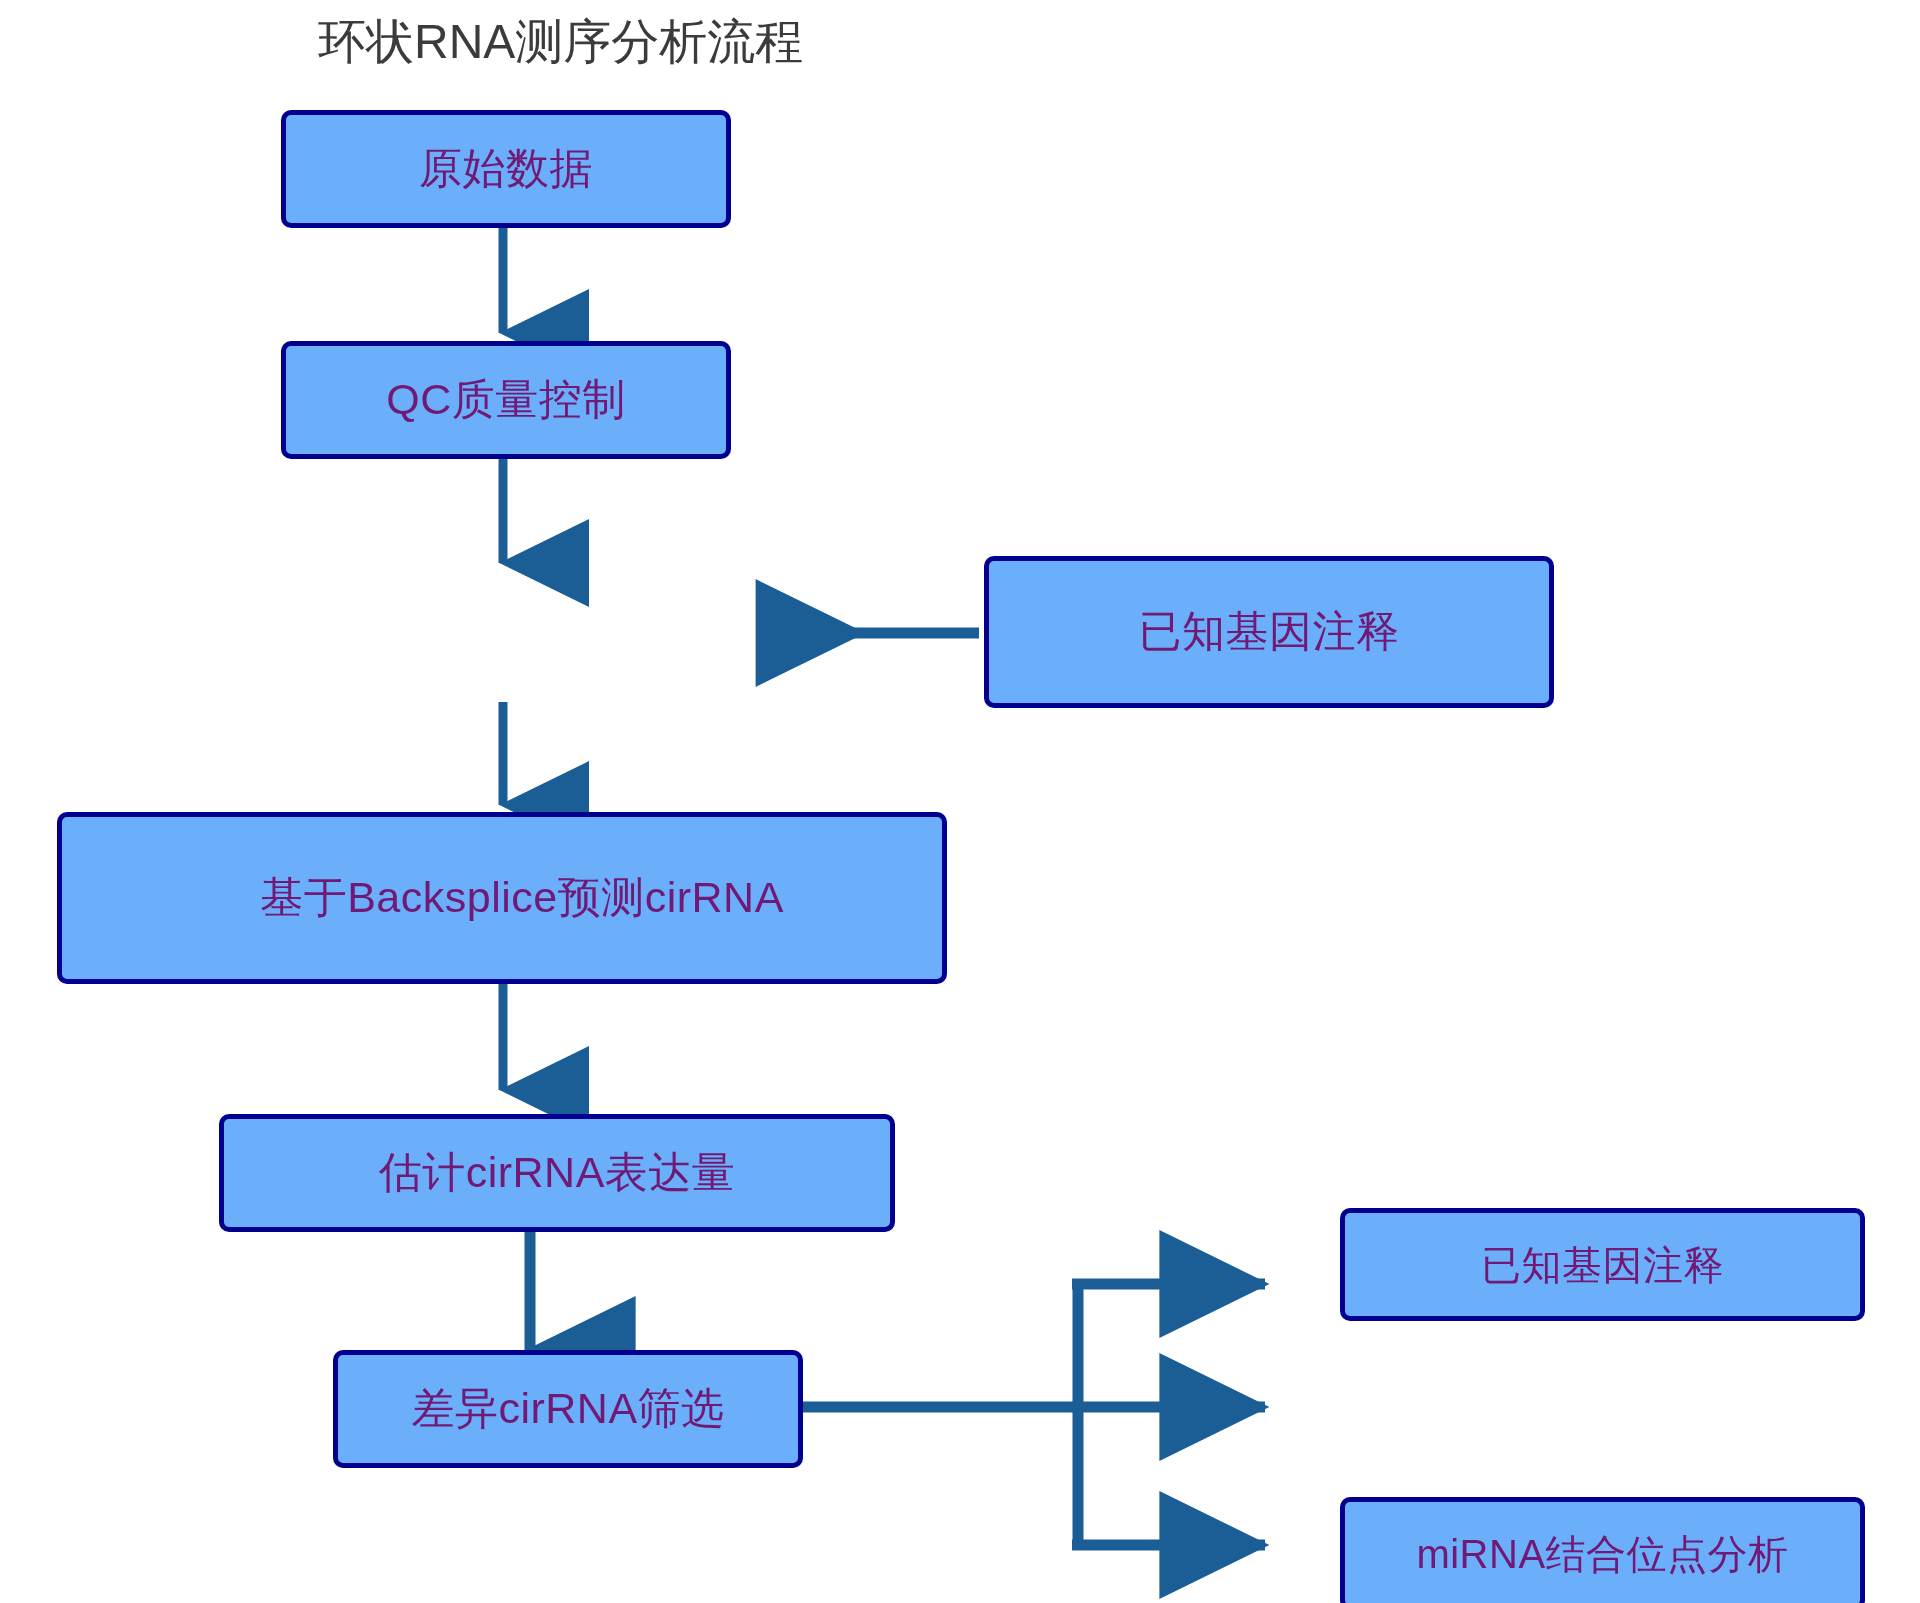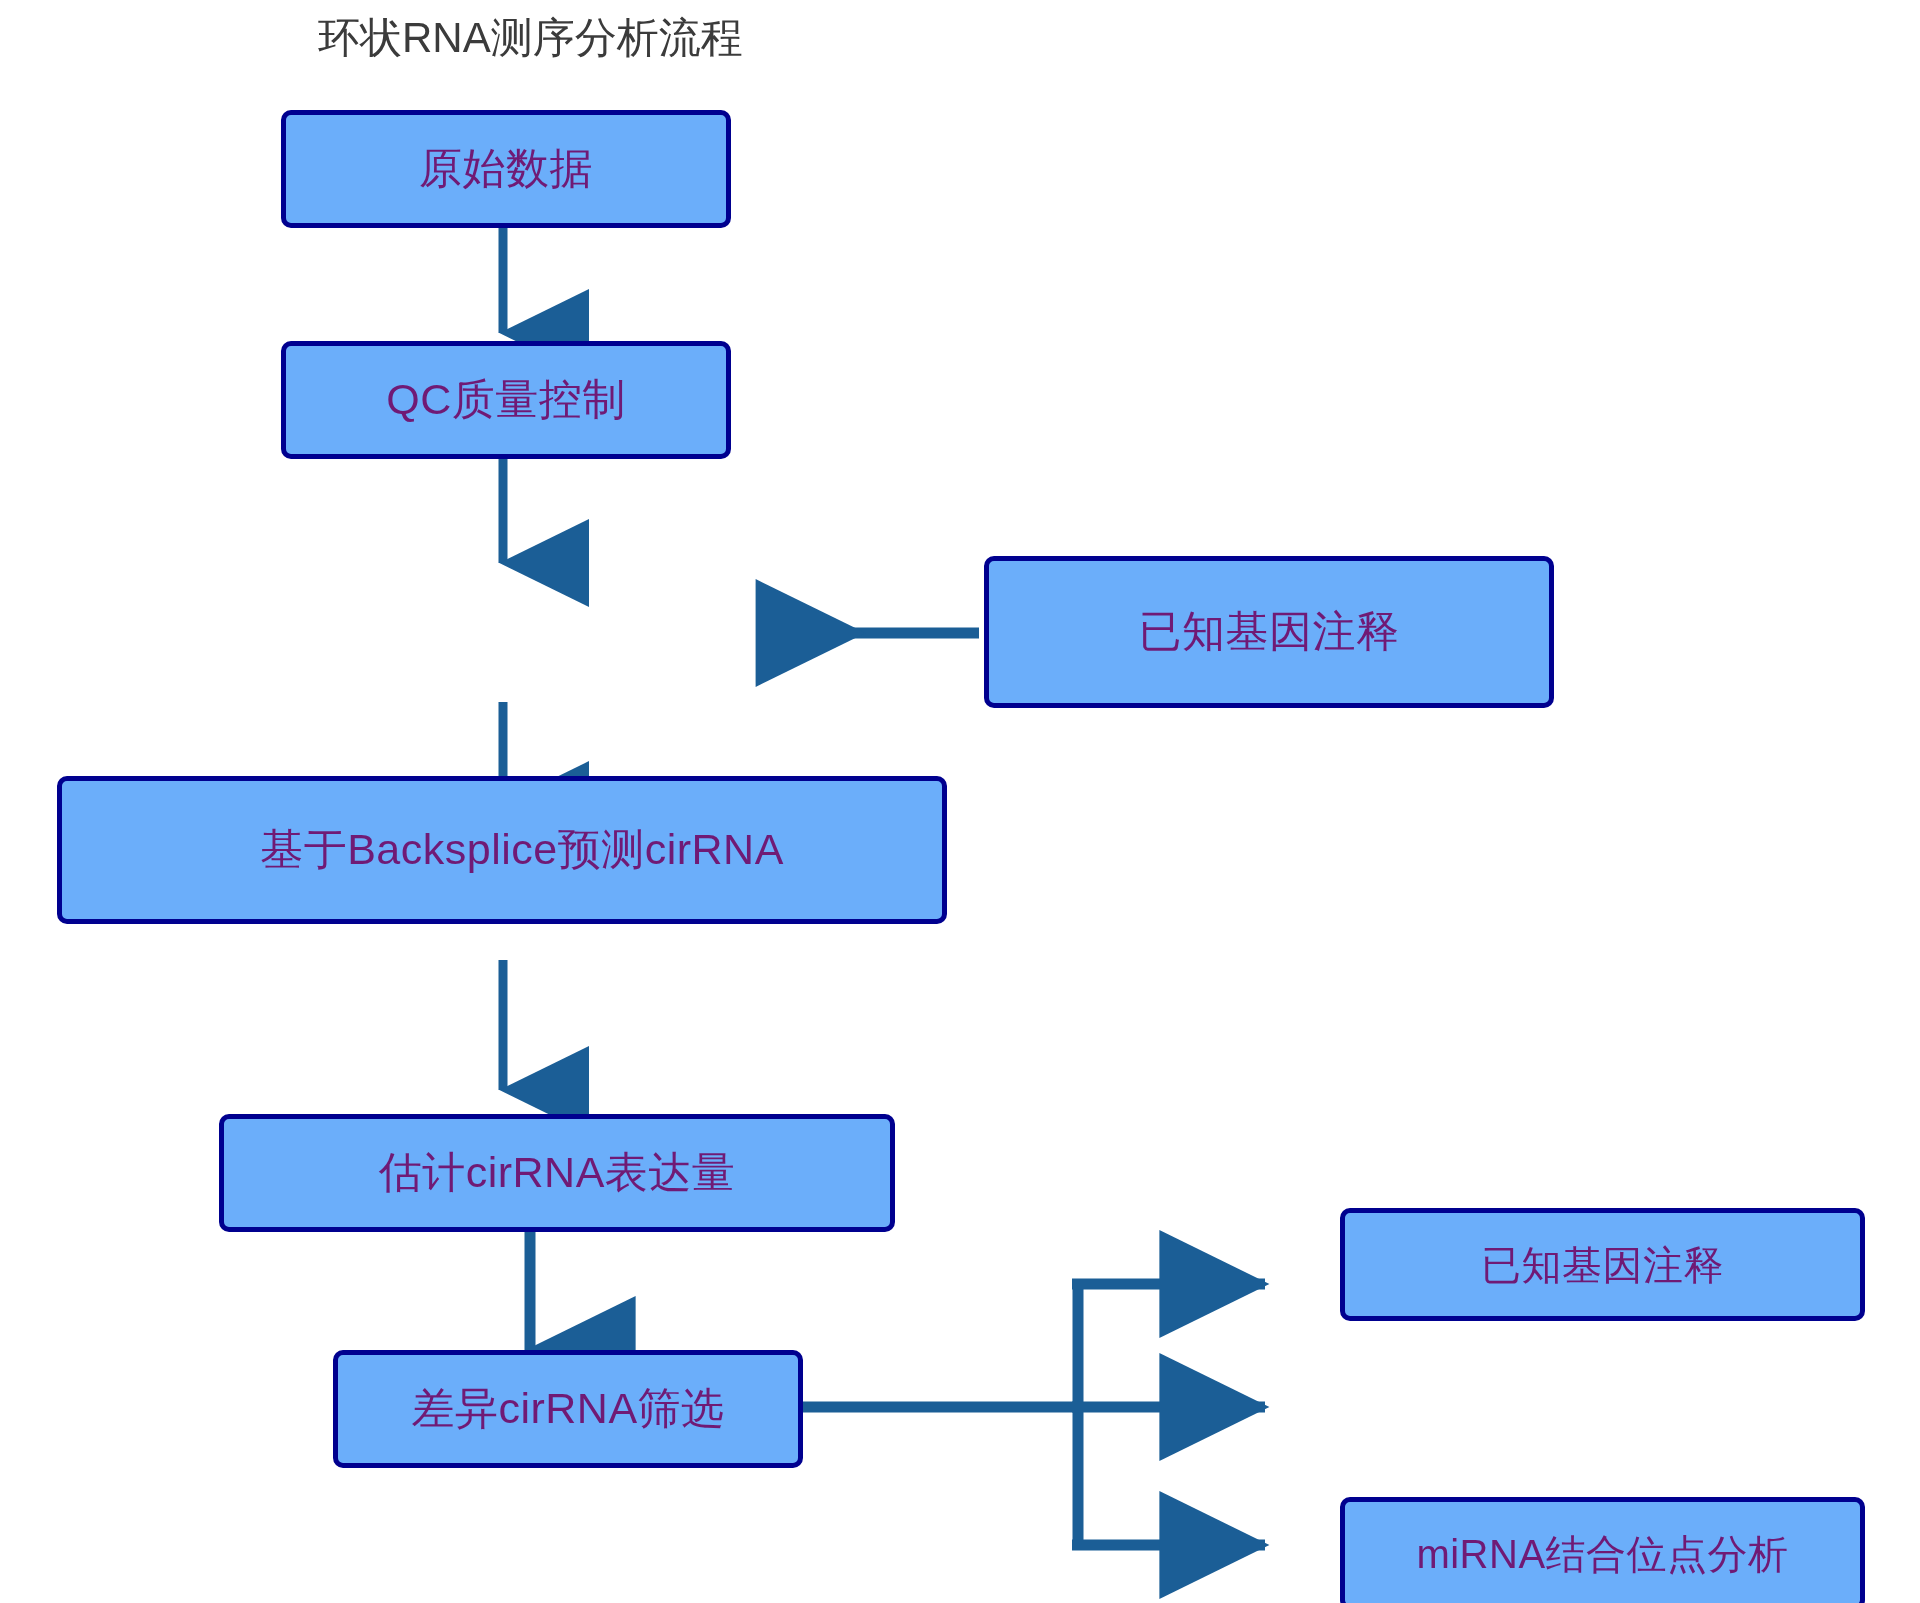--- a/index.html
+++ b/index.html
@@ -40,21 +40,21 @@
     line-height: 1.1;
     text-align: center;
     white-space: nowrap;
     z-index: 3;
   }
   .node.small-type { font-size: 40px; }
   #diagram-title {
     position: absolute;
     left: 318px;
     top: 10px;
-    font-size: 42px;
+    font-size: 48px;
     color: #3B3B3B;
     font-weight: 400;
     white-space: nowrap;
     z-index: 4;
   }
 </style>
 </head>
 <body>
 
 <div id="canvas">
@@ -107,21 +107,21 @@
     </g>
   </svg>
 
   <div class="node" style="left:281px; top:110px; width:450px; height:118px;">原始数据</div>
 
   <div class="node" style="left:281px; top:341px; width:450px; height:118px;">QC质量控制</div>
 
 
   <div class="node" style="left:984px; top:556px; width:570px; height:152px;">已知基因注释</div>
 
-  <div class="node" style="left:57px; top:776px; width:890px; height:148px;padding-left:40px;">基于Backsplice预测cirRNA</div>
+  <div class="node" style="left:57px; top:812px; width:890px; height:172px;padding-left:40px;">基于Backsplice预测cirRNA</div>
 
   <div class="node" style="left:219px; top:1098px; width:676px; height:118px;margin-top:16px;">估计cirRNA表达量</div>
 
   <div class="node" style="left:289px; top:1350px; width:470px; height:118px;margin-left:44px;">差异cirRNA筛选</div>
 
   <div class="node small-type" style="left:1340px; top:1208px; width:525px; height:113px;">已知基因注释</div>
 
 
   <div class="node small-type" style="left:1340px; top:1497px; width:525px; height:113px;">miRNA结合位点分析</div>
 

